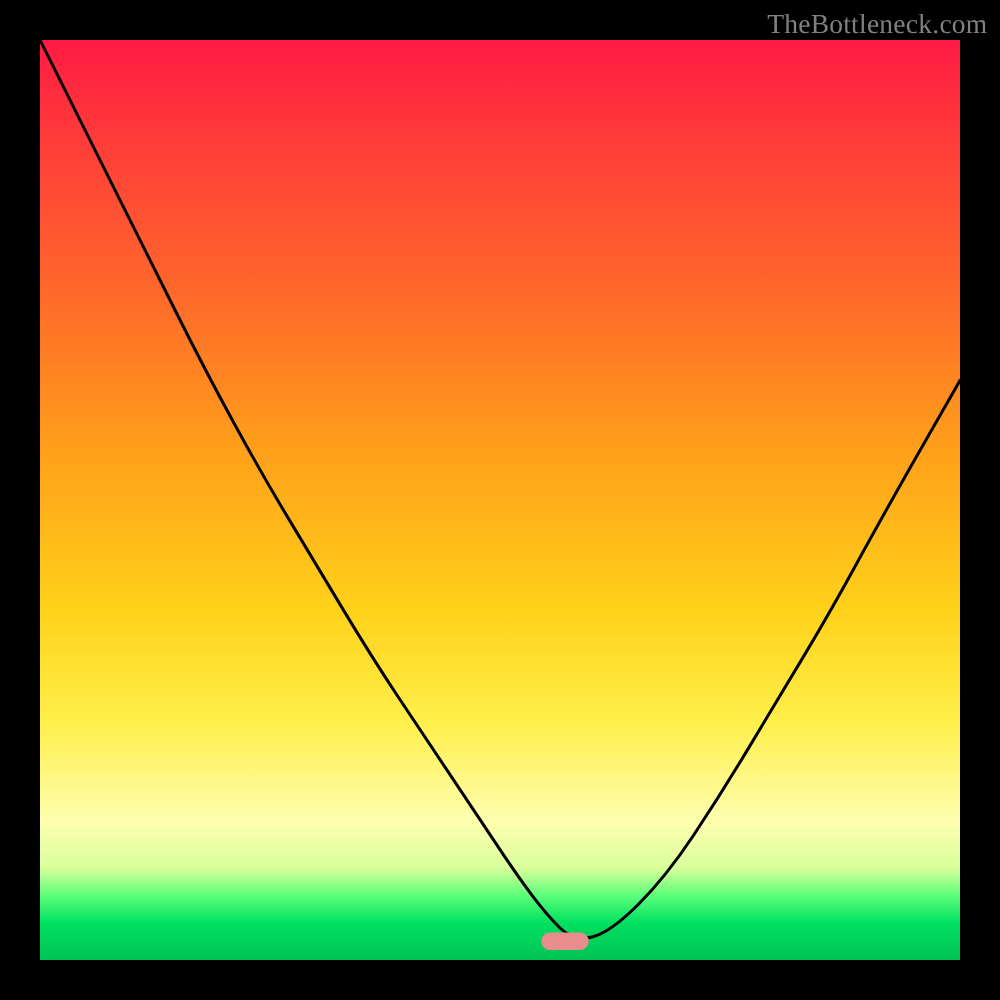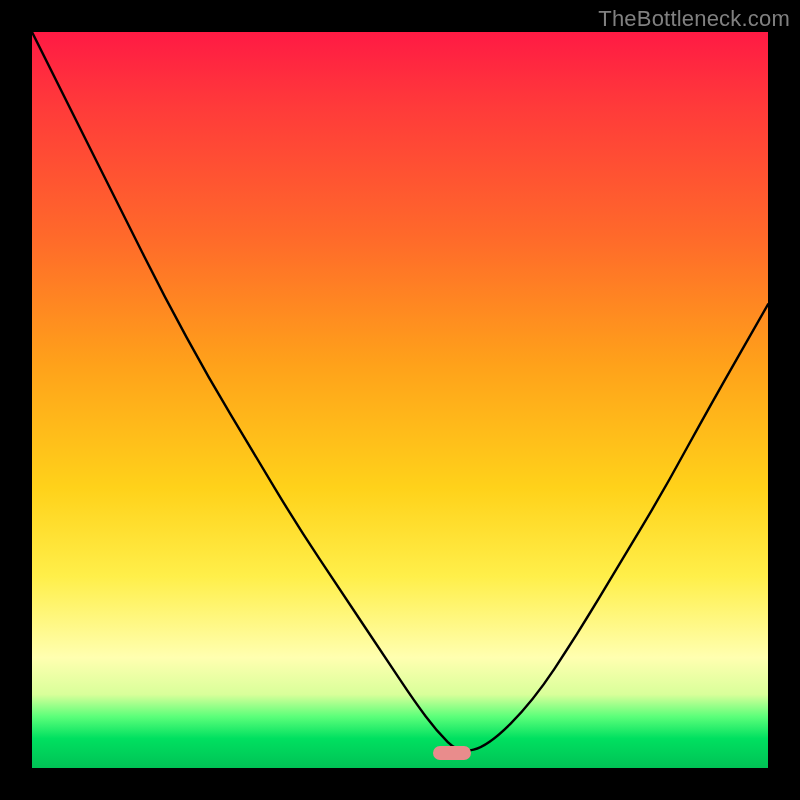--- a/index.html
+++ b/index.html
@@ -57,20 +57,21 @@
   }
   .watermark {
     position: absolute;
     top: 6px;
     right: 10px;
     color: #808080;
     font-size: 22px;
     font-weight: 500;
     letter-spacing: 0.2px;
     user-select: none;
+    font-family: Liberation Serif, serif;
   }
 </style>
 </head>
 <body>
 
 <div class="frame">
   <div class="watermark">TheBottleneck.com</div>
 
   <div class="plot-area">
     <svg class="curve-svg" viewBox="0 0 736 736" preserveAspectRatio="none">

